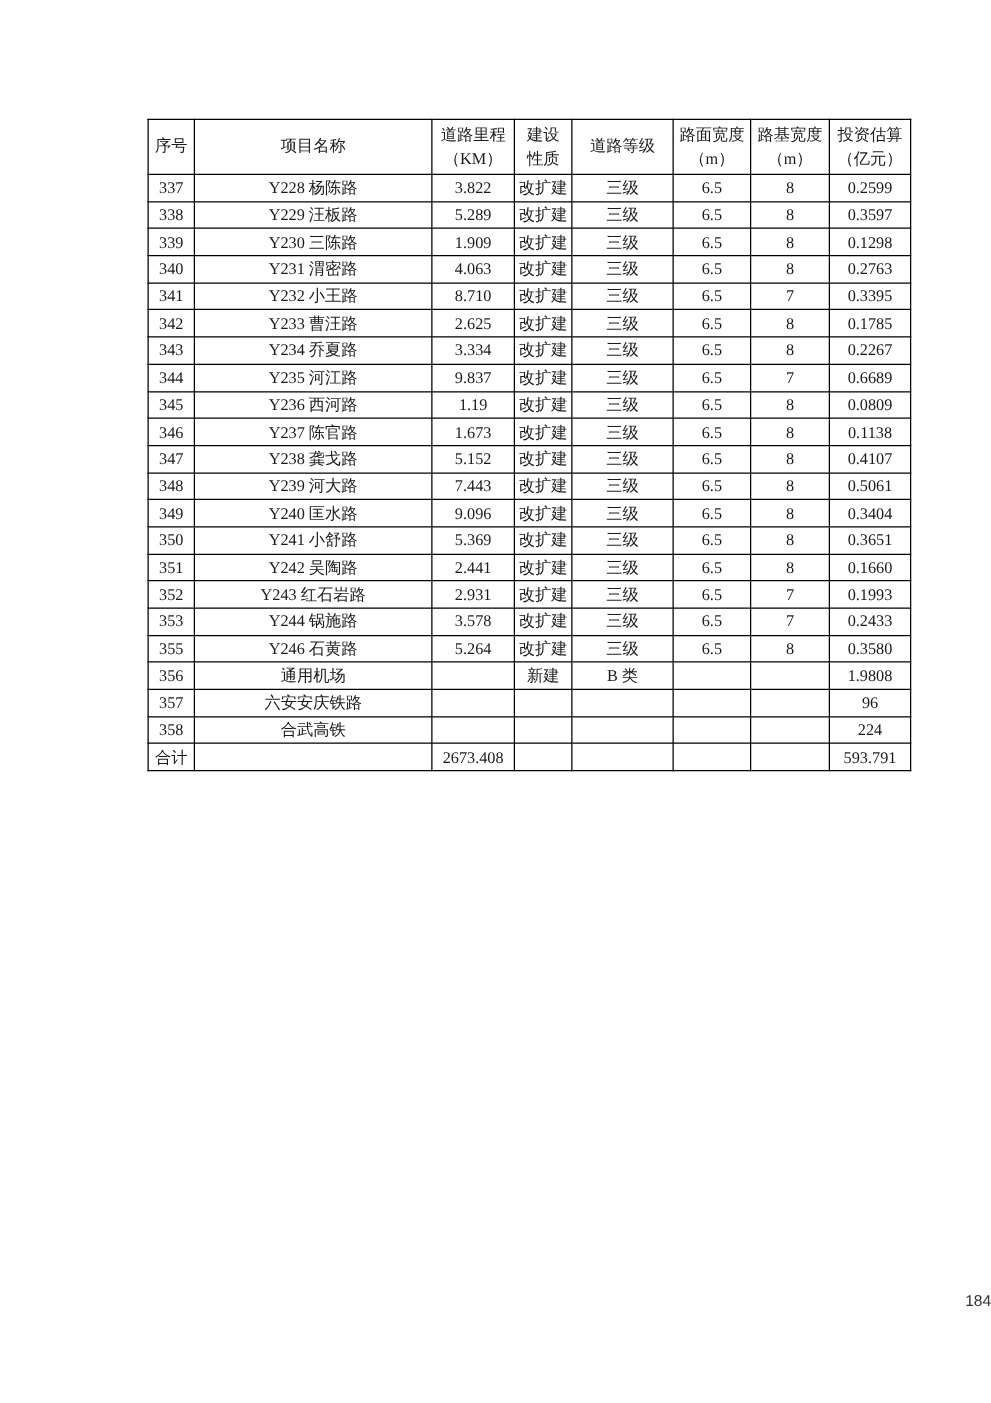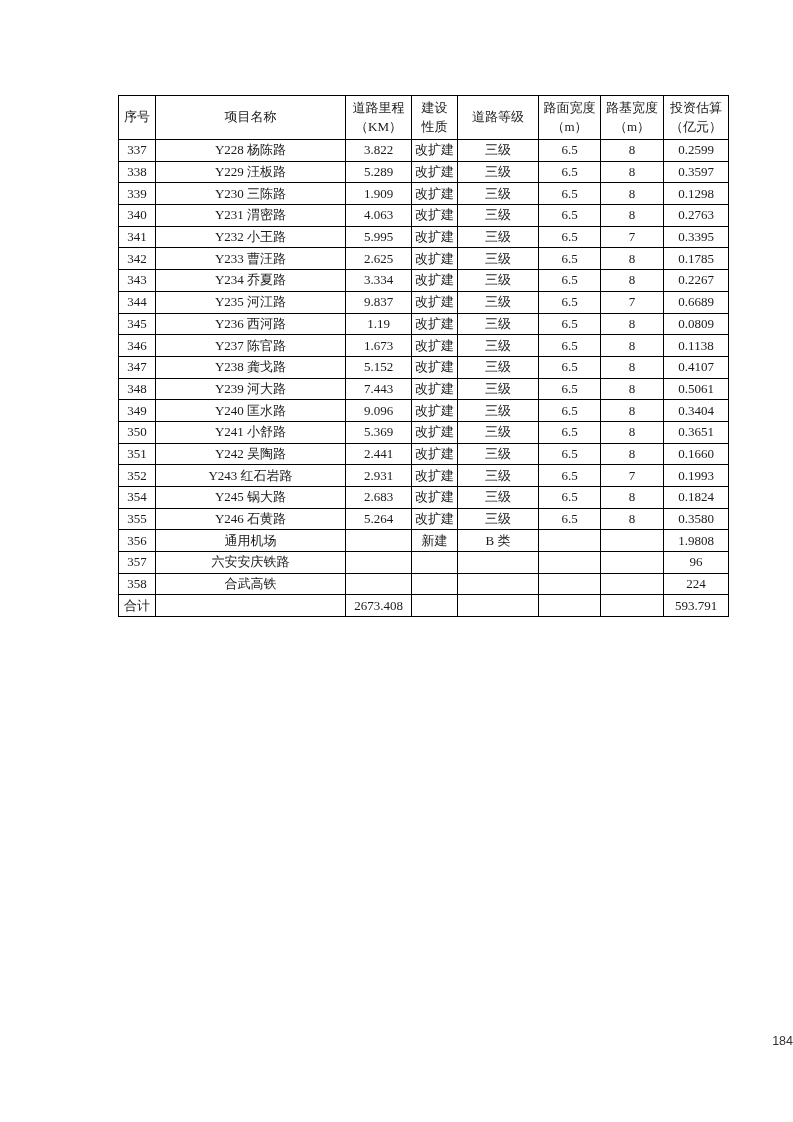--- a/index.html
+++ b/index.html
@@ -143,21 +143,21 @@
           <td>4.063</td>
           <td>改扩建</td>
           <td>三级</td>
           <td>6.5</td>
           <td>8</td>
           <td>0.2763</td>
         </tr>
         <tr>
           <td>341</td>
           <td>Y232 小王路</td>
-          <td>5.995</td>
+          <td>8.710</td>
           <td>改扩建</td>
           <td>三级</td>
           <td>6.5</td>
           <td>7</td>
           <td>0.3395</td>
         </tr>
         <tr>
           <td>342</td>
           <td>Y233 曹汪路</td>
           <td>2.625</td>
@@ -261,28 +261,28 @@
           <td>352</td>
           <td>Y243 红石岩路</td>
           <td>2.931</td>
           <td>改扩建</td>
           <td>三级</td>
           <td>6.5</td>
           <td>7</td>
           <td>0.1993</td>
         </tr>
         <tr>
-          <td>354</td>
-          <td>Y245 锅大路</td>
-          <td>2.683</td>
-          <td>改扩建</td>
-          <td>三级</td>
-          <td>6.5</td>
-          <td>8</td>
-          <td>0.1824</td>
+          <td>353</td>
+          <td>Y244 锅施路</td>
+          <td>3.578</td>
+          <td>改扩建</td>
+          <td>三级</td>
+          <td>6.5</td>
+          <td>7</td>
+          <td>0.2433</td>
         </tr>
         <tr>
           <td>355</td>
           <td>Y246 石黄路</td>
           <td>5.264</td>
           <td>改扩建</td>
           <td>三级</td>
           <td>6.5</td>
           <td>8</td>
           <td>0.3580</td>

